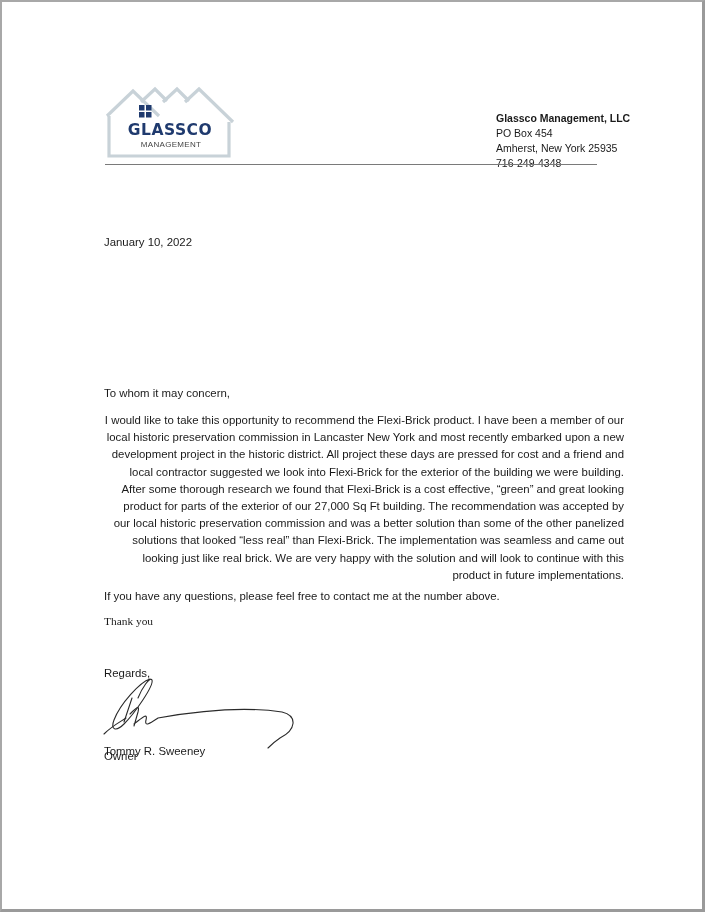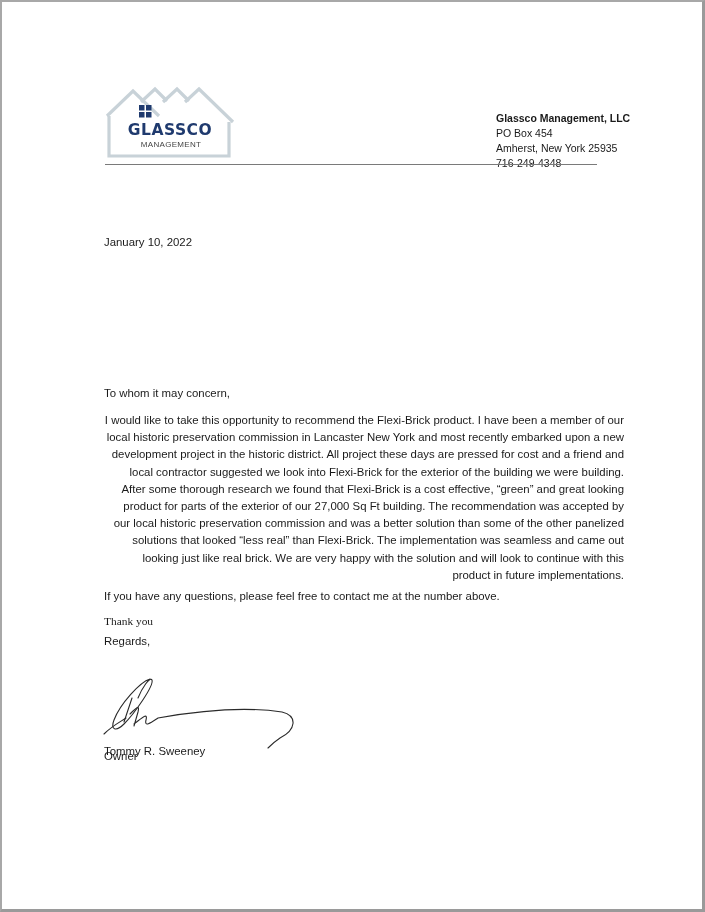--- a/index.html
+++ b/index.html
@@ -20,21 +20,21 @@
     }
     .letterhead .company { font-weight: bold; margin-top: 24px; }
     .rule { position: absolute; left: 103px; top: 162px; width: 492px; height: 1px; background: #7a7a7a; }
     .text { position: absolute; left: 102px; font-size: 11.4px; line-height: 17.2px; color: #1a1a1a; }
     .date { top: 232px; }
     .re { top: 335px; }
     .salutation { top: 383px; }
     .body-para { top: 410px; width: 520px; text-align: right; }
     .closing-q { top: 586px; }
     .thanks { top: 611px; font-family: Liberation Serif, serif; }
-    .regards { top: 631px; }
+    .regards { top: 663px; }
     .signer-name { top: 741px; text-align: center; }
     .signer-title { top: 746px; }
     .signature { position: absolute; left: 100px; top: 672px; width: 200px; height: 80px; }
     .logo svg, .signature svg { display: block; }
   </style>
 </head>
 <body>
 
 <div class="page">
 

